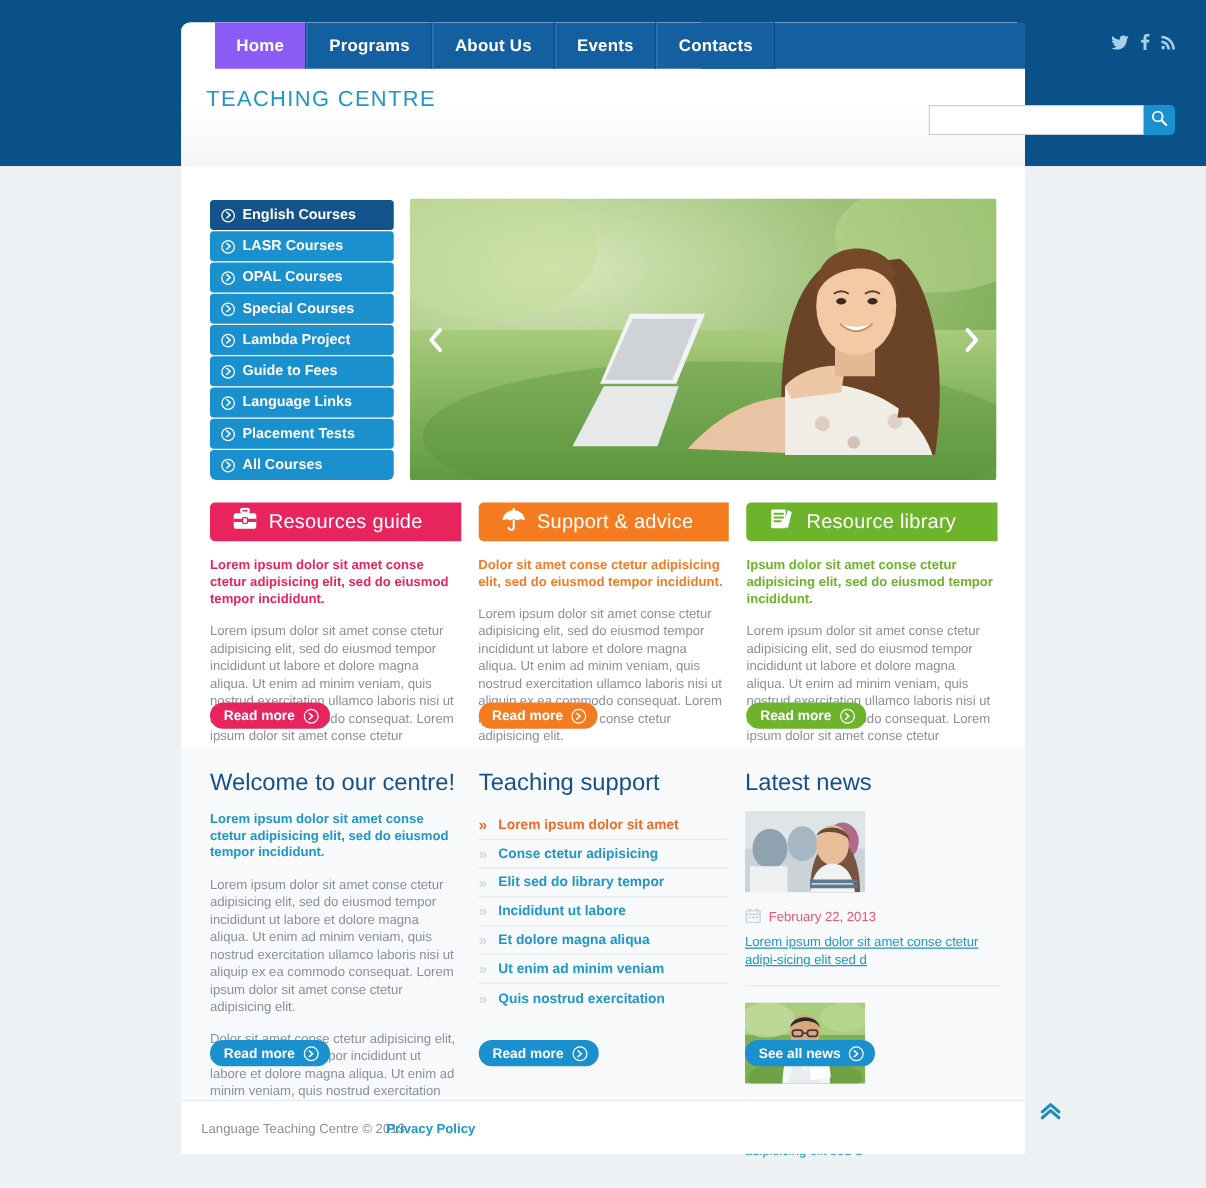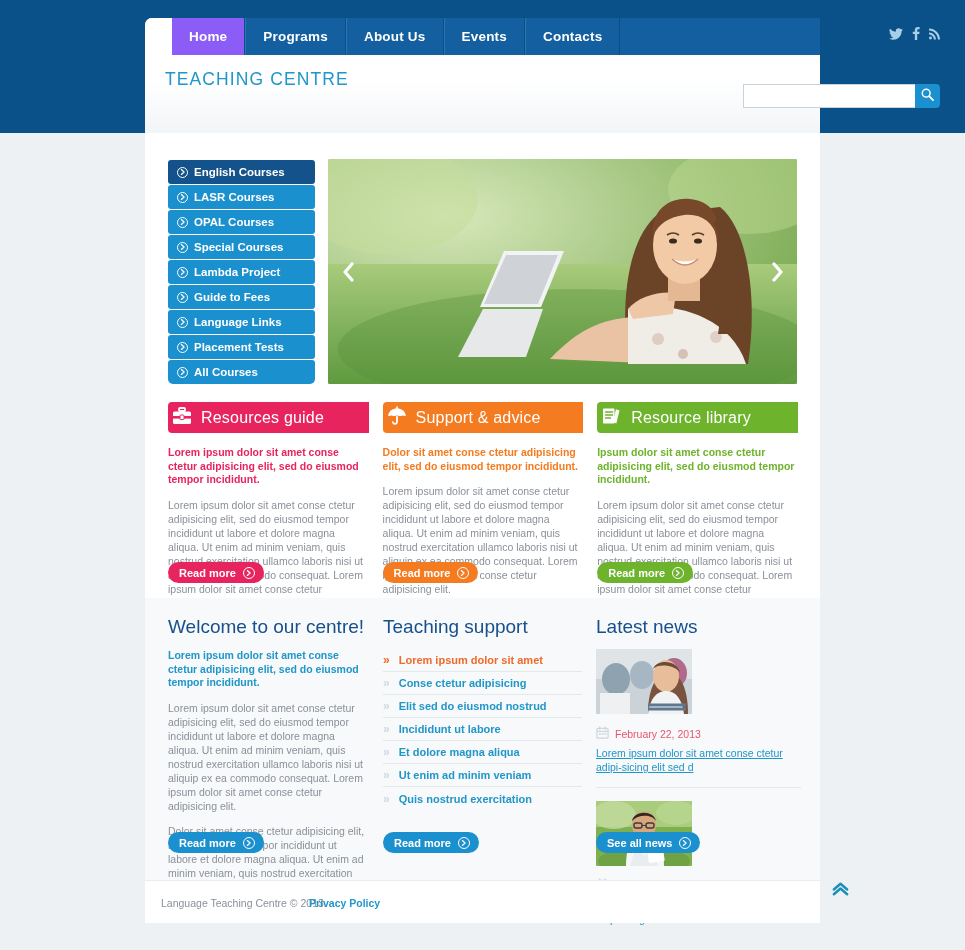--- a/index.html
+++ b/index.html
@@ -127,21 +127,21 @@
 
   
   .cards {
     position:absolute; left:168px; top:402px; width:630px;
     display:flex; gap:14px;
   }
   .card { width:200.6px; position:relative; }
   .card-head {
     height:31px; border-radius:4px 0 0 4px;
     display:flex; align-items:center; gap:9px;
-    padding-left:4px;
+    padding-left:18px;
     color:#ffffff; font-size:16px;
     position:relative;
   }
   .card-head::after{
     content:""; position:absolute; right:-0px; top:0;
     width:0; height:0;
   }
   .card-head .chead-txt{ font-weight:normal; letter-spacing:.2px; }
   .card-lead {
     font-size:10.5px; font-weight:bold; line-height:13.5px;
@@ -529,21 +529,21 @@
       <div class="tli hl">
           <span class="chev">»</span>
           <span>Lorem ipsum dolor sit amet</span>
         </div>
       <div class="tli">
           <span class="chev">»</span>
           <span>Conse ctetur adipisicing</span>
         </div>
       <div class="tli">
           <span class="chev">»</span>
-          <span>Elit sed do eiusmod nostrud</span>
+          <span>Elit sed do library tempor</span>
         </div>
       <div class="tli">
           <span class="chev">»</span>
           <span>Incididunt ut labore</span>
         </div>
       <div class="tli">
           <span class="chev">»</span>
           <span>Et dolore magna aliqua</span>
         </div>
       <div class="tli">

